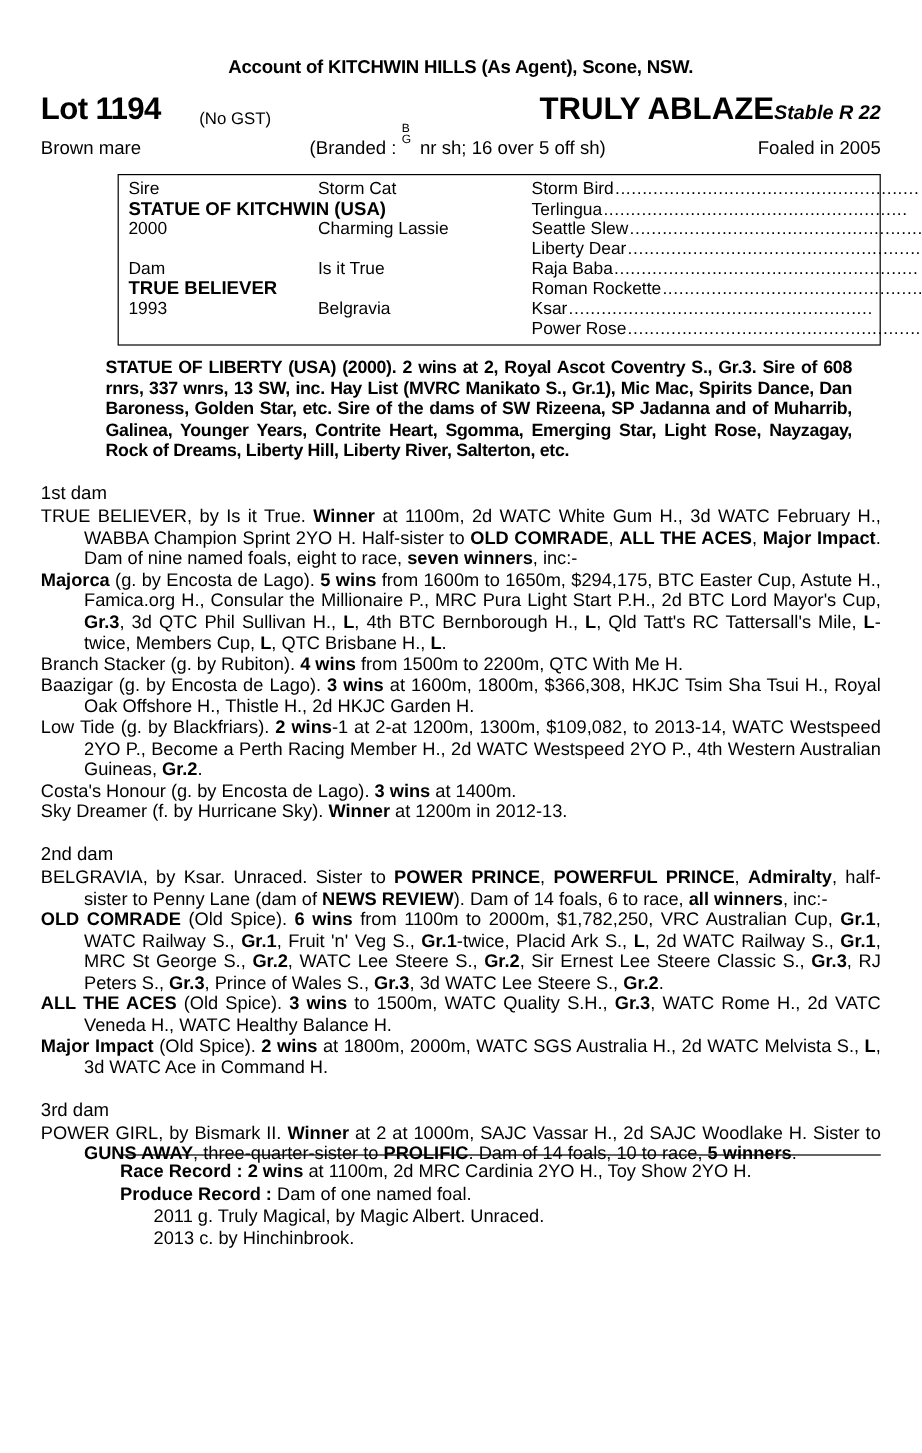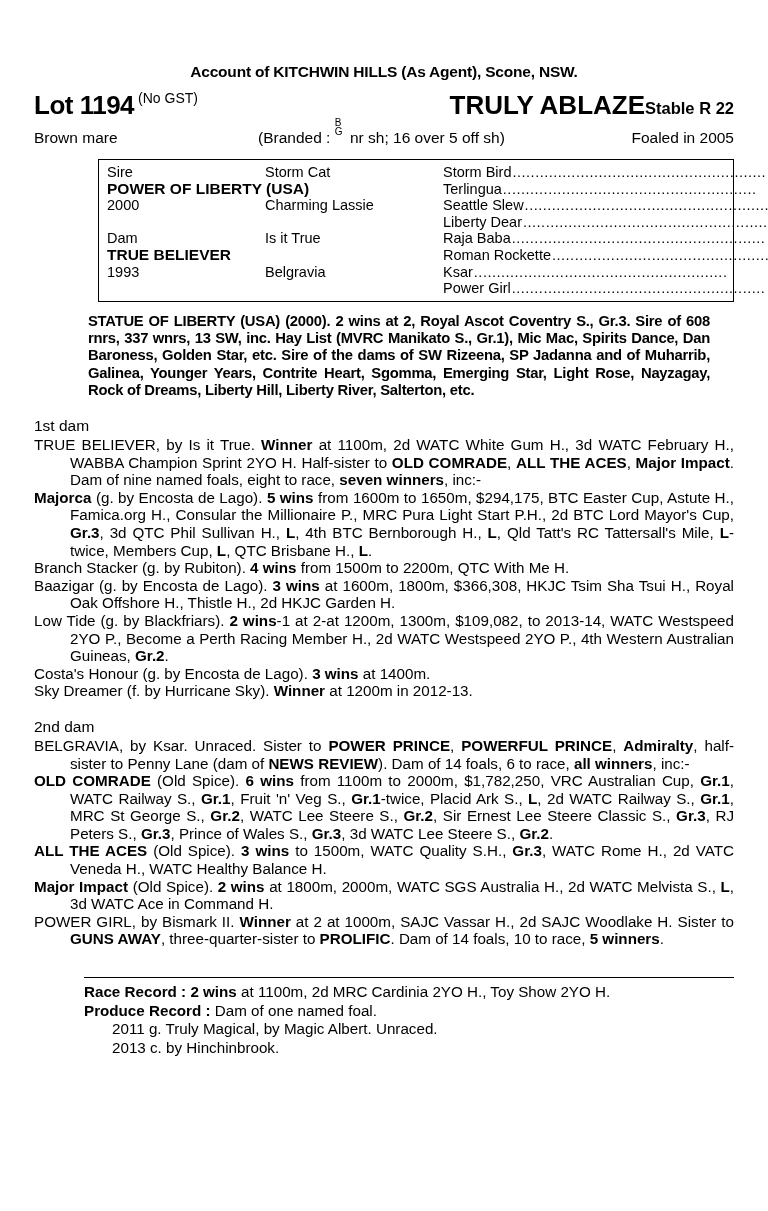--- a/index.html
+++ b/index.html
@@ -9,21 +9,21 @@
     background: #ffffff;
   }
   body {
     font-family: "Liberation Sans", sans-serif;
     color: #000000;
   }
   .page {
     position: relative;
     width: 768px;
     height: 1082px;
-    margin: 15px auto;
+    margin: 0 auto;
     background: #ffffff;
     overflow: hidden;
     box-sizing: border-box;
     padding: 0 34px;
   }
 
   
   .account-line {
     text-align: center;
     font-weight: bold;
@@ -33,23 +33,24 @@
     white-space: nowrap;
   }
   .lot-row {
     display: flex;
     align-items: baseline;
     margin-top: 9px;
     white-space: nowrap;
   }
   .lot-left {
     display: flex;
-    align-items: flex-start;
+    align-items: flex-end;
     flex: 0 0 auto;
     width: 218px;
+    gap: 28px;
   }
   .lot-number {
     font-weight: bold;
     font-size: 26px;
     letter-spacing: -0.5px;
   }
   .lot-gst {
     font-size: 14px;
     margin-left: 4px;
   }
@@ -59,20 +60,21 @@
     letter-spacing: 0px;
     flex: 1 1 auto;
     text-align: right;
     padding-left: 8px;
   }
   .stable {
     font-weight: bold;
     font-size: 16.5px;
     flex: 0 0 auto;
     text-align: center;
+    font-style: italic;
   }
 
   .desc-row {
     display: flex;
     align-items: baseline;
     margin-top: 8px;
     font-size: 15.5px;
     white-space: nowrap;
   }
   .desc-colour {
@@ -194,21 +196,21 @@
     text-align: justify;
     text-indent: -36px;
     padding-left: 36px;
     margin: 0;
   }
   .entry b { font-weight: bold; }
 
   
   .footer {
     position: absolute;
-    left: 22px;
+    left: 38px;
     right: 34px;
     bottom: 40px;
   }
   .footer-rule {
     border-top: 1.8px solid #000;
     margin: 0 0 5px 62px;
   }
   .foot-line {
     font-size: 15.2px;
     line-height: 18.4px;
@@ -251,21 +253,21 @@
     <div class="desc-foaled">Foaled in 2005</div>
   </div>
 
   <div class="ped-table">
     <div class="ped-left">
       <div class="ped-line">
         <span class="pl-lab">Sire</span>
         <span class="pl-val">Storm Cat</span>
       </div>
       <div class="ped-line bold">
-        <span>POWER OF LIBERTY (USA)</span>
+        <span>STATUE OF KITCHWIN (USA)</span>
       </div>
       <div class="ped-line">
         <span class="pl-lab">2000</span>
         <span class="pl-val">Charming Lassie</span>
       </div>
       <div class="ped-line spacer">&nbsp;</div>
       <div class="ped-line">
         <span class="pl-lab">Dam</span>
         <span class="pl-val">Is it True</span>
       </div>
@@ -308,21 +310,21 @@
         <span class="gp-a">Roman Rockette</span>
         <span class="gp-dots">........................................................</span>
 
       </div>
       <div class="gp-line">
         <span class="gp-a">Ksar</span>
         <span class="gp-dots">........................................................</span>
 
       </div>
       <div class="gp-line">
-        <span class="gp-a">Power Girl</span>
+        <span class="gp-a">Power Rose</span>
         <span class="gp-dots">........................................................</span>
 
       </div>
     </div>
   </div>
 
   <div class="sire-para">STATUE OF LIBERTY (USA) (2000). 2 wins at 2, Royal Ascot Coventry S., Gr.3. Sire of 608 rnrs, 337 wnrs, 13 SW, inc. Hay List (MVRC Manikato S., Gr.1), Mic Mac, Spirits Dance, Dan Baroness, Golden Star, etc. Sire of the dams of SW Rizeena, SP Jadanna and of Muharrib, Galinea, Younger Years, Contrite Heart, Sgomma, Emerging Star, Light Rose, Nayzagay, Rock of Dreams, Liberty Hill, Liberty River, Salterton, etc.</div>
 
   <div>
 
@@ -339,20 +341,21 @@
 
     <div>
       <div class="dam-heading">2nd dam</div>
       <p class="entry">BELGRAVIA, by Ksar. Unraced. Sister to <b>POWER PRINCE</b>, <b>POWERFUL PRINCE</b>, <b>Admiralty</b>, half-sister to Penny Lane (dam of <b>NEWS REVIEW</b>). Dam of 14 foals, 6 to race, <b>all winners</b>, inc:-</p>
       <p class="entry"><b>OLD COMRADE</b> (Old Spice). <b>6 wins</b> from 1100m to 2000m, $1,782,250, VRC Australian Cup, <b>Gr.1</b>, WATC Railway S., <b>Gr.1</b>, Fruit 'n' Veg S., <b>Gr.1</b>-twice, Placid Ark S., <b>L</b>, 2d WATC Railway S., <b>Gr.1</b>, MRC St George S., <b>Gr.2</b>, WATC Lee Steere S., <b>Gr.2</b>, Sir Ernest Lee Steere Classic S., <b>Gr.3</b>, RJ Peters S., <b>Gr.3</b>, Prince of Wales S., <b>Gr.3</b>, 3d WATC Lee Steere S., <b>Gr.2</b>.</p>
       <p class="entry"><b>ALL THE ACES</b> (Old Spice). <b>3 wins</b> to 1500m, WATC Quality S.H., <b>Gr.3</b>, WATC Rome H., 2d VATC Veneda H., WATC Healthy Balance H.</p>
       <p class="entry"><b>Major Impact</b> (Old Spice). <b>2 wins</b> at 1800m, 2000m, WATC SGS Australia H., 2d WATC Melvista S., <b>L</b>, 3d WATC Ace in Command H.</p>
     </div>
 
     <div>
+      <div class="dam-heading">3rd dam</div>
       <p class="entry">POWER GIRL, by Bismark II. <b>Winner</b> at 2 at 1000m, SAJC Vassar H., 2d SAJC Woodlake H. Sister to <b>GUNS AWAY</b>, three-quarter-sister to <b>PROLIFIC</b>. Dam of 14 foals, 10 to race, <b>5 winners</b>.</p>
     </div>
 
   </div>
 
   <div class="footer">
     <div class="footer-rule"></div>
     <div class="foot-line"><b>Race Record :</b> <b>2 wins</b> <span>at 1100m, 2d MRC Cardinia 2YO H., Toy Show 2YO H.</span></div>
     <div class="foot-line"><b>Produce Record :</b> <span>Dam of one named foal.</span></div>
     <div class="foal-line">2011 g. Truly Magical, by Magic Albert. Unraced.</div>

